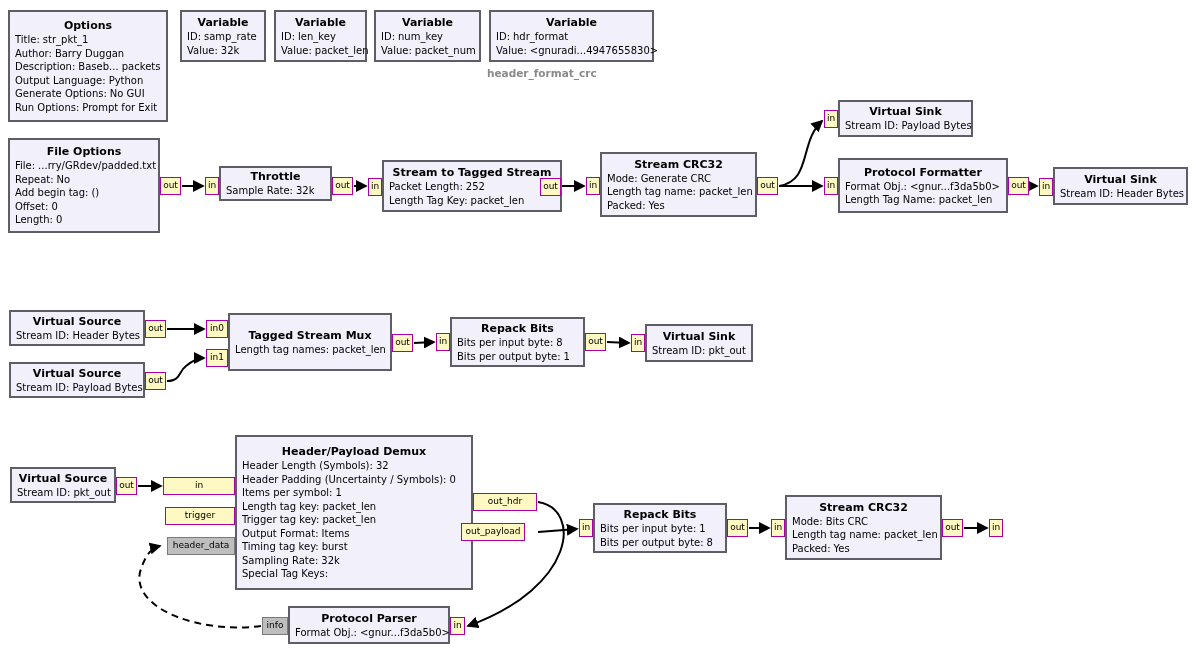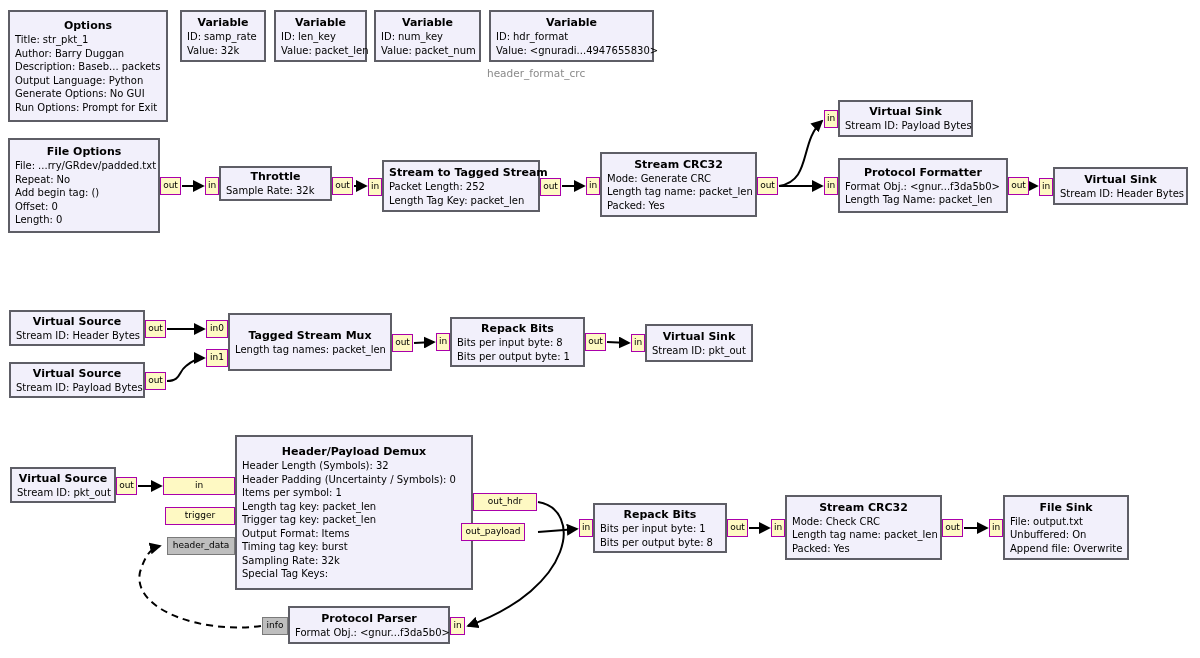--- a/index.html
+++ b/index.html
@@ -5,21 +5,21 @@
   html,body{margin:0;padding:0;background:#ffffff;font-family:"DejaVu Sans","Liberation Sans",sans-serif;}
   #canvas{position:relative;width:1200px;height:658px;background:#ffffff;overflow:hidden;}
   .block{position:absolute;background:#f2f0fb;border:2px solid #5e5e66;box-sizing:border-box;
          display:flex;flex-direction:column;justify-content:center;padding:2px 5px;}
   .bt{font-weight:bold;font-size:11px;line-height:15px;text-align:center;white-space:nowrap;color:#000;}
   .pr{font-size:10px;line-height:13.5px;white-space:nowrap;color:#000;}
   .pl{font-weight:normal;margin-right:3px;}
   .port{position:absolute;box-sizing:border-box;height:18px;line-height:15px;font-size:9px;text-align:center;
         background:#fef9c3;border:1px solid #aa00aa;color:#000;overflow:hidden;}
   .gport{background:#bebebe;border-color:#7a7a7a;}
-  .idlabel{position:absolute;color:#8a8a8a;font-size:10.5px;font-weight:normal;}
+  .idlabel{position:absolute;color:#8a8a8a;font-size:10.5px;font-weight:bold;}
   .wire{fill:none;stroke:#000000;stroke-width:2;marker-end:url(#ah);}
   .dashed{stroke-dasharray:7 5;}
   svg{position:absolute;left:0;top:0;}
 </style>
 </head>
 <body>
 
 <div id="canvas">
 
   <svg width="1200" height="658">
@@ -88,21 +88,21 @@
     <div class="pr"><span class="pl">Add begin tag:</span><span>()</span></div>
     <div class="pr"><span class="pl">Offset:</span><span>0</span></div>
     <div class="pr"><span class="pl">Length:</span><span>0</span></div>
   </div>
 
   <div class="block" style="left:219px;top:166px;width:113px;height:35px">
     <div class="bt">Throttle</div>
     <div class="pr"><span class="pl">Sample Rate:</span><span>32k</span></div>
   </div>
 
-  <div class="block" style="left:382px;top:160px;width:158px;height:52px">
+  <div class="block" style="left:382px;top:160px;width:180px;height:52px">
     <div class="bt">Stream to Tagged Stream</div>
     <div class="pr"><span class="pl">Packet Length:</span><span>252</span></div>
     <div class="pr"><span class="pl">Length Tag Key:</span><span>packet_len</span></div>
   </div>
 
   <div class="block" style="left:600px;top:152px;width:157px;height:65px">
     <div class="bt">Stream CRC32</div>
     <div class="pr"><span class="pl">Mode:</span><span>Generate CRC</span></div>
     <div class="pr"><span class="pl">Length tag name:</span><span>packet_len</span></div>
     <div class="pr"><span class="pl">Packed:</span><span>Yes</span></div>
@@ -169,31 +169,25 @@
   </div>
 
   <div class="block" style="left:593px;top:503px;width:134px;height:50px">
     <div class="bt">Repack Bits</div>
     <div class="pr"><span class="pl">Bits per input byte:</span><span>1</span></div>
     <div class="pr"><span class="pl">Bits per output byte:</span><span>8</span></div>
   </div>
 
   <div class="block" style="left:785px;top:495px;width:157px;height:65px">
     <div class="bt">Stream CRC32</div>
-    <div class="pr"><span class="pl">Mode:</span><span>Check CRC</span></div>
+    <div class="pr"><span class="pl">Mode:</span><span>Bits CRC</span></div>
     <div class="pr"><span class="pl">Length tag name:</span><span>packet_len</span></div>
     <div class="pr"><span class="pl">Packed:</span><span>Yes</span></div>
   </div>
 
-  <div class="block" style="left:1003px;top:495px;width:126px;height:65px">
-    <div class="bt">File Sink</div>
-    <div class="pr"><span class="pl">File:</span><span>output.txt</span></div>
-    <div class="pr"><span class="pl">Unbuffered:</span><span>On</span></div>
-    <div class="pr"><span class="pl">Append file:</span><span>Overwrite</span></div>
-  </div>
 
   <div class="block" style="left:288px;top:606px;width:162px;height:38px">
     <div class="bt">Protocol Parser</div>
     <div class="pr"><span class="pl">Format Obj.:</span><span>&lt;gnur...f3da5b0&gt;</span></div>
   </div>
 
   <div class="port" style="left:160px;top:177px;width:21px">out</div>
   <div class="port" style="left:205px;top:177px;width:14px">in</div>
   <div class="port" style="left:332px;top:177px;width:21px">out</div>
   <div class="port" style="left:368px;top:178px;width:14px">in</div>

